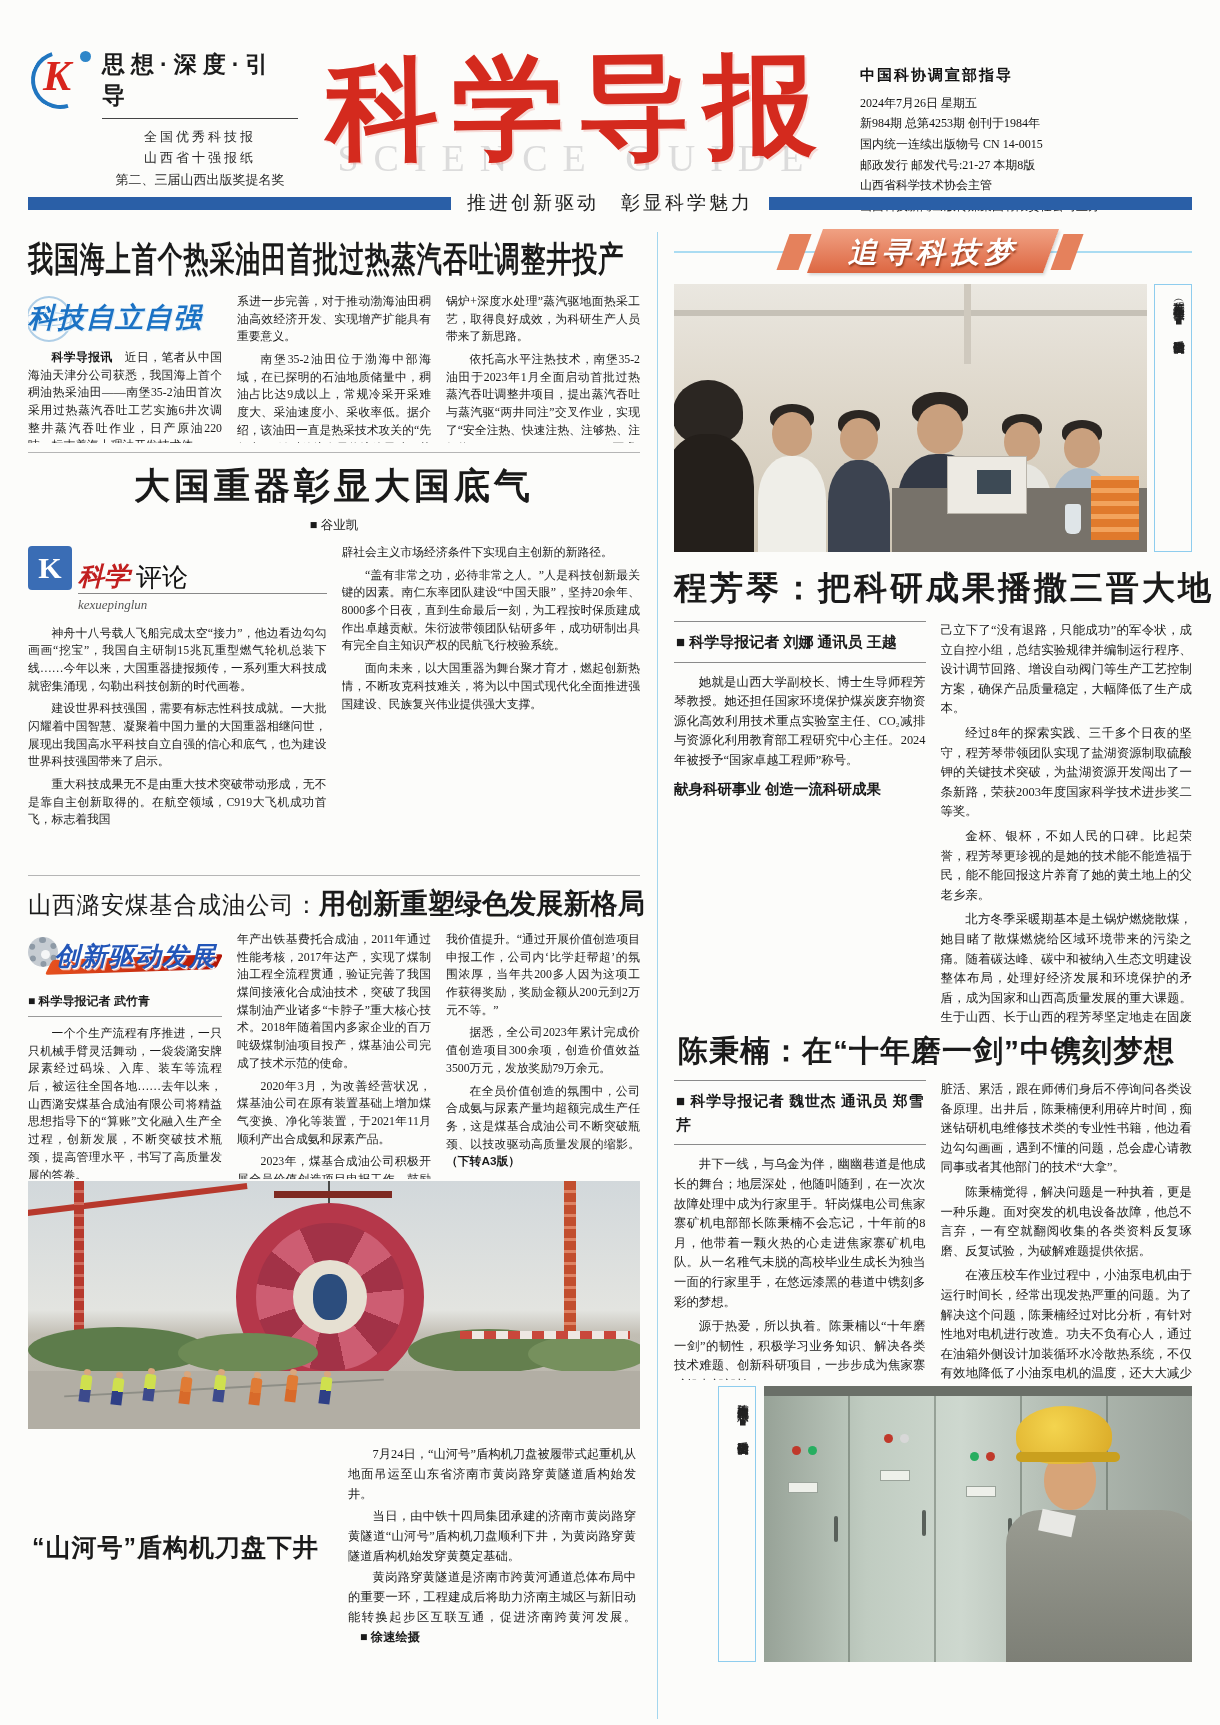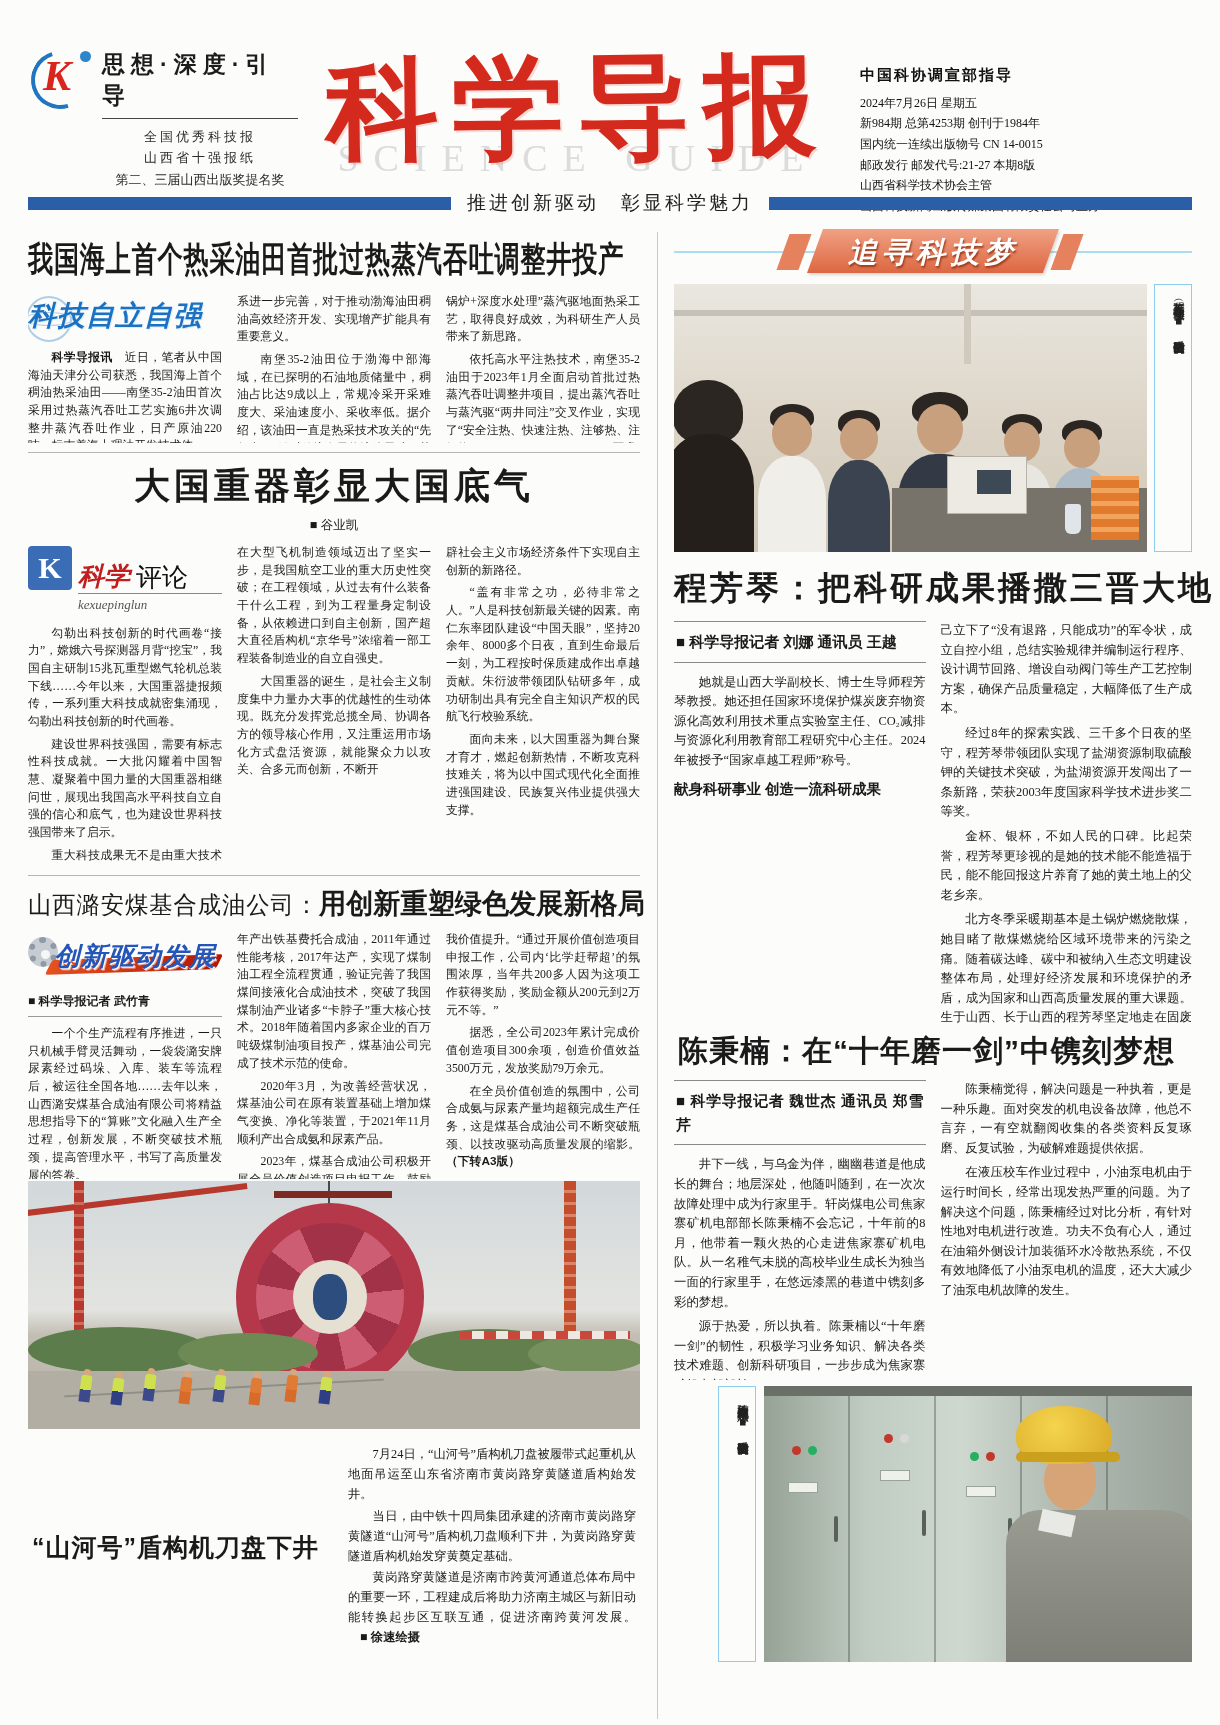--- a/index.html
+++ b/index.html
@@ -56,21 +56,21 @@
   .a1-headline{white-space:nowrap;margin:8px 0 10px;}
   .a1-headline span{display:inline-block;font-size:35px;font-weight:900;letter-spacing:1px;
       transform:scaleX(.72);transform-origin:left center;font-family:"Liberation Sans",sans-serif;}
   .a1-body .c{height:150px;}
   .badge-tech{position:relative;height:46px;margin:2px 0 8px;display:flex;align-items:center;}
   .badge-tech .globe{position:absolute;left:-2px;top:1px;width:42px;height:42px;border-radius:50%;
       border:2px solid #9cc3e2;opacity:.8;}
   .badge-tech .globe::before{content:"";position:absolute;left:-3px;top:14px;width:46px;height:12px;
       border:1.5px solid #9cc3e2;border-radius:50%;}
   .badge-tech .t{position:relative;font-size:28px;font-weight:900;font-style:italic;color:#1b72c4;
-      letter-spacing:1px;text-shadow:1px 1px 0 #dcecf7;font-family:Liberation Mono, monospace;}
+      letter-spacing:1px;text-shadow:1px 1px 0 #dcecf7;font-family:Liberation Serif, serif;}
   
   .a2-headline{text-align:center;font-size:36px;font-weight:900;letter-spacing:4px;margin:4px 0 6px;
       font-family:"Liberation Sans",sans-serif;}
   .a2-byline{text-align:center;font-size:12.5px;margin-bottom:10px;font-family:"Liberation Sans",sans-serif;}
   .a2-body .c{height:322px;}
   .kx-logo{margin:2px 0 10px;}
   .kx-row{display:flex;align-items:flex-end;gap:6px;}
   .kx-k{width:44px;height:44px;background:#3a6db5;color:#fff;border-radius:4px;display:flex;align-items:center;
       justify-content:center;font:700 30px "Liberation Serif",serif;flex:none;}
   .kx-red{color:#c11f1f;font-size:26px;font-weight:700;font-style:italic;line-height:1;}
@@ -263,27 +263,23 @@
         <div class="cols a2-body">
           <div class="c">
             <div class="kx-logo">
               <div class="kx-row">
                 <div class="kx-k">K</div>
                 <span class="kx-red">科学</span>
                 <span class="kx-black">评论</span>
               </div>
               <div class="kx-pinyin">kexuepinglun</div>
             </div>
-            <p>勾勒出科技创新的时代画卷“接力”，嫦娥六号探测器月背“挖宝”，我国自主研制15兆瓦重型燃气轮机总装下线……今年以来，大国重器捷报频传，一系列重大科技成就密集涌现，勾勒出科技创新的时代画卷。</p>
+            <p>神舟十八号载人飞船完成太空“接力”，他边看边勾勾画画“挖宝”，我国自主研制15兆瓦重型燃气轮机总装下线……今年以来，大国重器捷报频传，一系列重大科技成就密集涌现，勾勒出科技创新的时代画卷。</p>
             <p>建设世界科技强国，需要有标志性科技成就。一大批闪耀着中国智慧、凝聚着中国力量的大国重器相继问世，展现出我国高水平科技自立自强的信心和底气，也为建设世界科技强国带来了启示。</p>
             <p>重大科技成果无不是由重大技术突破带动形成，无不是靠自主创新取得的。在航空领域，C919大飞机成功首飞，标志着我国</p>
-          </div>
-          <div class="c">
-            <p class="cont">在大型飞机制造领域迈出了坚实一步，是我国航空工业的重大历史性突破；在工程领域，从过去有什么装备干什么工程，到为工程量身定制设备，从依赖进口到自主创新，国产超大直径盾构机“京华号”浓缩着一部工程装备制造业的自立自强史。</p>
-            <p>大国重器的诞生，是社会主义制度集中力量办大事的优越性的生动体现。既充分发挥党总揽全局、协调各方的领导核心作用，又注重运用市场化方式盘活资源，就能聚众力以攻关、合多元而创新，不断开</p>
           </div>
           <div class="c">
             <p class="cont">辟社会主义市场经济条件下实现自主创新的新路径。</p>
             <p>“盖有非常之功，必待非常之人。”人是科技创新最关键的因素。南仁东率团队建设“中国天眼”，坚持20余年、8000多个日夜，直到生命最后一刻，为工程按时保质建成作出卓越贡献。朱衍波带领团队钻研多年，成功研制出具有完全自主知识产权的民航飞行校验系统。</p>
             <p>面向未来，以大国重器为舞台聚才育才，燃起创新热情，不断攻克科技难关，将为以中国式现代化全面推进强国建设、民族复兴伟业提供强大支撑。</p>
           </div>
         </div>
       </article>
 
       <hr class="rule">
@@ -436,20 +432,21 @@
         <h2 class="a5-headline">陈秉楠：在“十年磨一剑”中镌刻梦想</h2>
         <div class="cols cols2 a5-body">
           <div class="c">
             <div class="byline-box">■ 科学导报记者 魏世杰 通讯员 郑雪芹</div>
             <p>井下一线，与乌金为伴，幽幽巷道是他成长的舞台；地层深处，他随叫随到，在一次次故障处理中成为行家里手。轩岗煤电公司焦家寨矿机电部部长陈秉楠不会忘记，十年前的8月，他带着一颗火热的心走进焦家寨矿机电队。从一名稚气未脱的高校毕业生成长为独当一面的行家里手，在悠远漆黑的巷道中镌刻多彩的梦想。</p>
             <p>源于热爱，所以执着。陈秉楠以“十年磨一剑”的韧性，积极学习业务知识、解决各类技术难题、创新科研项目，一步步成为焦家寨矿机电部部长。</p>
             <div class="subhead">解锁青春力量</div>
 
           </div>
           <div class="c">
+            <p class="cont">脏活、累活，跟在师傅们身后不停询问各类设备原理。出井后，陈秉楠便利用碎片时间，痴迷钻研机电维修技术类的专业性书籍，他边看边勾勾画画，遇到不懂的问题，总会虚心请教同事或者其他部门的技术“大拿”。</p>
             <p>陈秉楠觉得，解决问题是一种执着，更是一种乐趣。面对突发的机电设备故障，他总不言弃，一有空就翻阅收集的各类资料反复琢磨、反复试验，为破解难题提供依据。</p>
             <p><span>在液压校车作业过程中，小油泵电机由于运行时间长，经常出现发热严重的问题。为了解决这个问题，陈秉楠经过对比分析，有针对性地对电机进行改造。功夫不负有心人，通过在油箱外侧设计加装循环水冷散热系统，不仅有效地降低了小油泵电机的温度，还大大减少了油泵电机故障的发生。</span></p>
           </div>
         </div>
       </article>
 
       <div class="photo2-row">
         <div class="vcap">
           <span>陈秉楠在查看配电柜运行状态</span><span class="credit">■ 受访者供图</span>
         </div>

